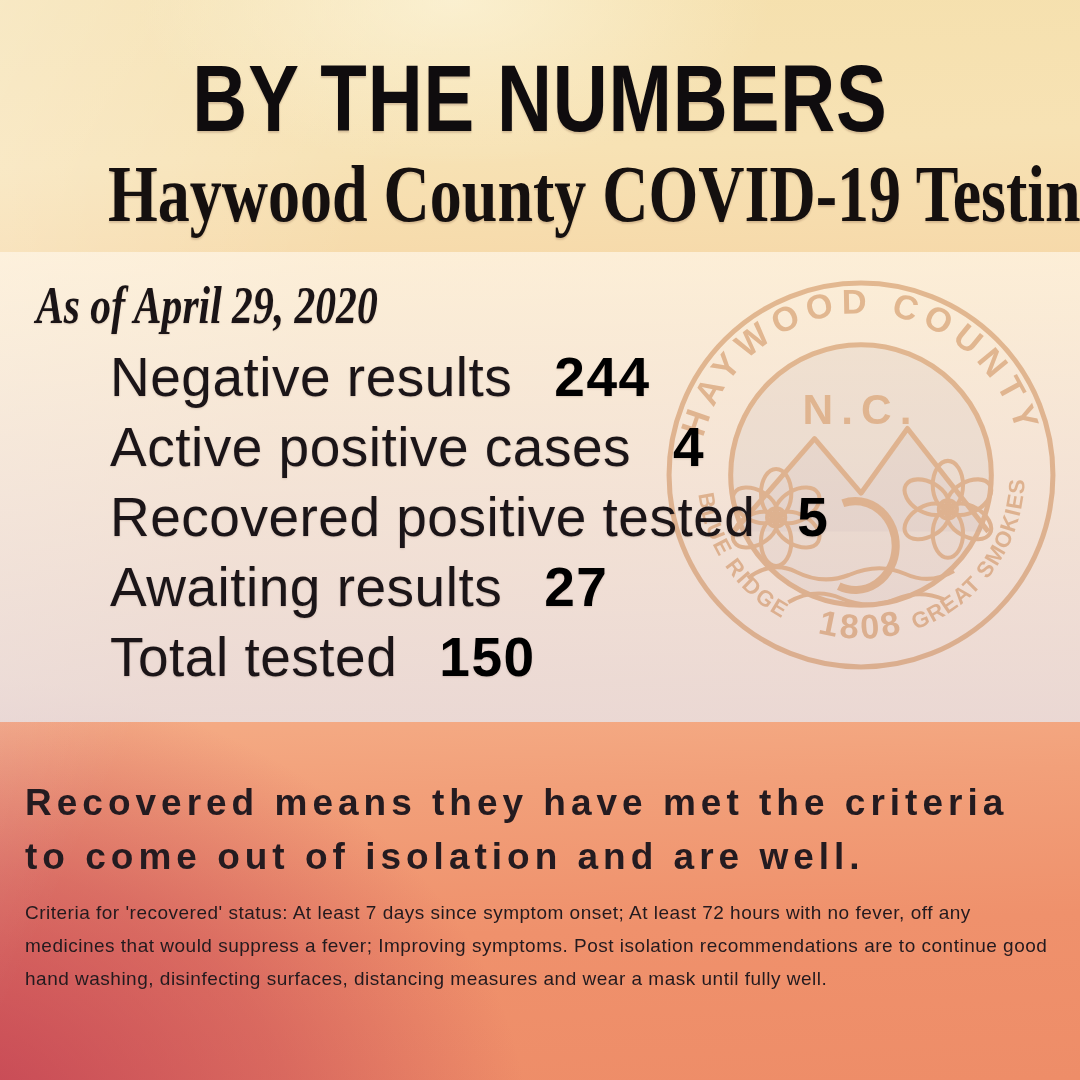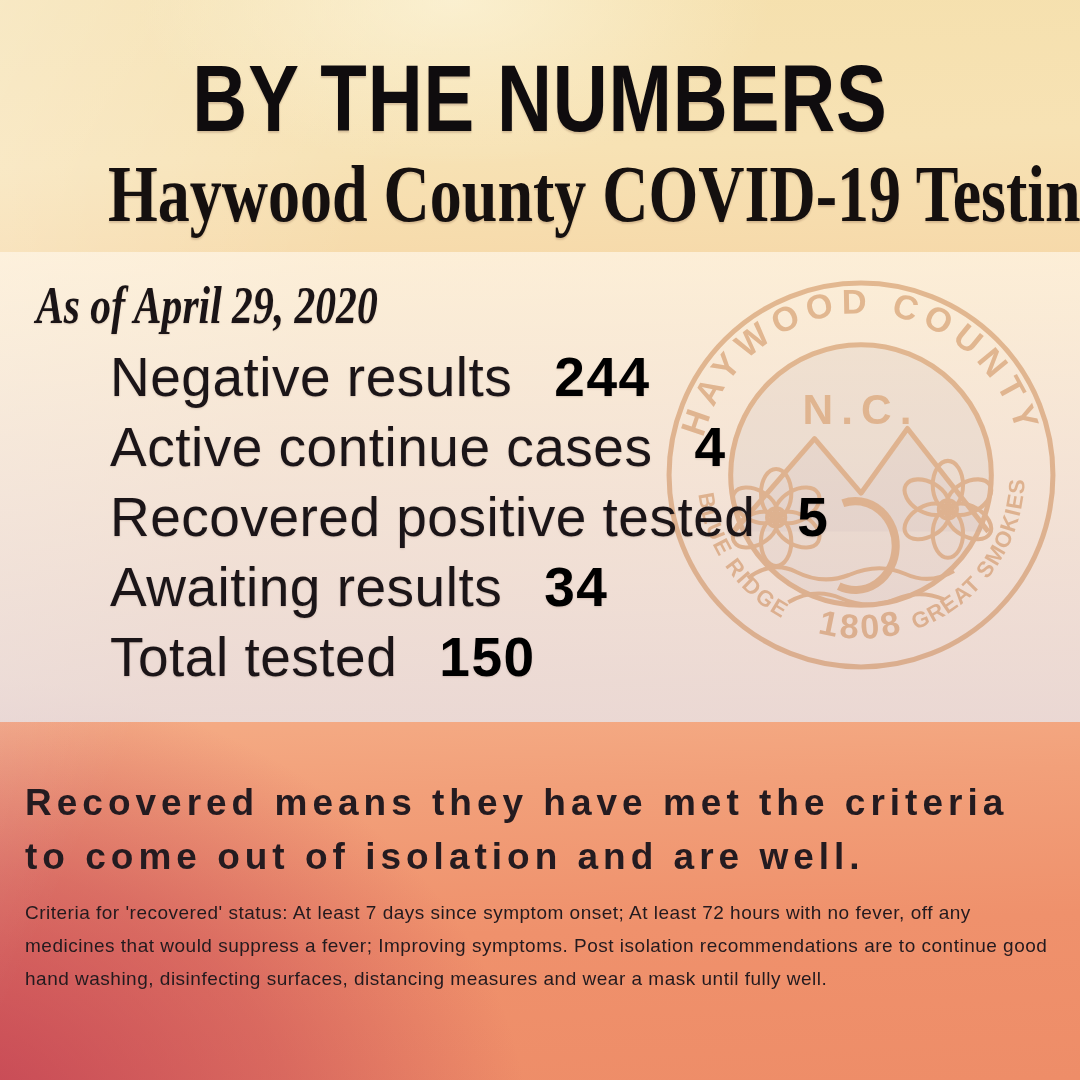--- a/index.html
+++ b/index.html
@@ -127,30 +127,30 @@
   <div class="title">BY THE NUMBERS</div>
   <div class="subtitle">Haywood County COVID-19 Testing</div>
 
   <div class="asof">As of April 29, 2020</div>
   <div class="stats">
     <div class="stat-row">
       <span class="stat-label">Negative results</span>
       <span class="stat-value">244</span>
     </div>
     <div class="stat-row">
-      <span class="stat-label">Active continue cases</span>
+      <span class="stat-label">Active positive cases</span>
       <span class="stat-value">4</span>
     </div>
     <div class="stat-row">
       <span class="stat-label">Recovered positive tested</span>
       <span class="stat-value">5</span>
     </div>
     <div class="stat-row">
       <span class="stat-label">Awaiting results</span>
-      <span class="stat-value">34</span>
+      <span class="stat-value">27</span>
     </div>
     <div class="stat-row">
       <span class="stat-label">Total tested</span>
       <span class="stat-value">150</span>
     </div>
   </div>
 
   <div class="footer-note">Recovered means they have met the criteria to come out of isolation and are well.</div>
   <div class="fine-print">Criteria for 'recovered' status: At least 7 days since symptom onset; At least 72 hours with no fever, off any medicines that would suppress a fever; Improving symptoms. Post isolation recommendations are to continue good hand washing, disinfecting surfaces, distancing measures and wear a mask until fully well.</div>
 </div>

